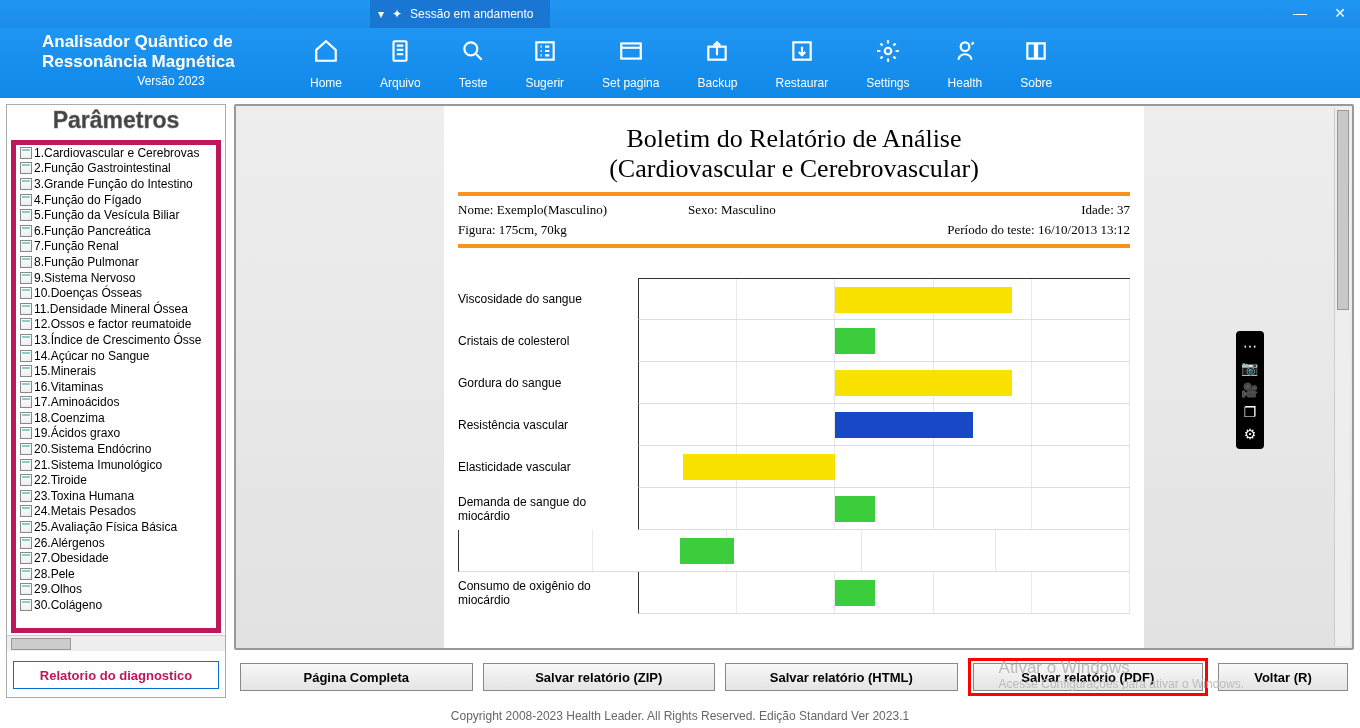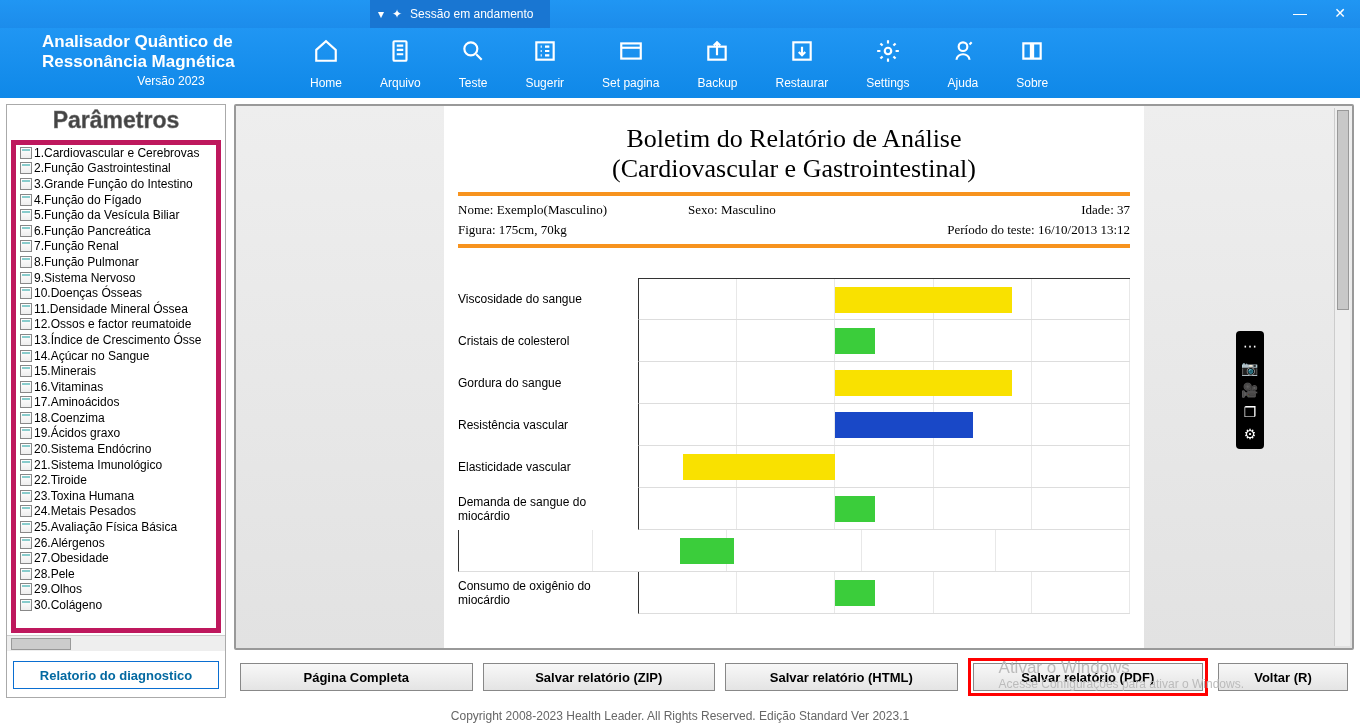--- a/index.html
+++ b/index.html
@@ -22,21 +22,21 @@
 .body { position: absolute; top: 98px; left: 0; right: 0; height: 606px; display: flex; }
 .sidebar { width: 220px; border: 1px solid #aaa; margin: 6px 0 6px 6px; background: #fff; display: flex; flex-direction: column; }
 .side-title { font-family: Arial; font-size: 23px; font-weight: bold; color: #444; text-align: center; padding: 2px 0 4px; text-shadow: 1px 1px 0 #fff, -1px -1px 0 #fff; -webkit-text-stroke: 0.5px #777; }
 .tree-wrap { flex: 1; border: 5px solid #be185d; margin: 2px 4px; overflow: hidden; position: relative; text-decoration: underline; }
 .tree { position: absolute; inset: 0; overflow-y: auto; overflow-x: auto; }
 .tree-item { font-size: 12px; padding: 0 4px; white-space: nowrap; display: flex; align-items: center; height: 15.6px; }
 .tree-item .doc { width: 12px; height: 12px; border: 1px solid #888; margin-right: 2px; background: linear-gradient(#fff,#eee); position: relative; }
 .tree-item .doc::after { content: ""; position: absolute; top: 1px; left: 1px; right: 1px; height: 2px; background: #8cc; }
 .hscroll { height: 16px; border-top: 1px solid #ccc; background: #eee; display: flex; align-items: center; }
 .hscroll .thumb { width: 60px; height: 12px; background: #ccc; margin-left: 4px; border: 1px solid #999; }
-.diag-btn { margin: 10px 6px 8px; height: 28px; border: 1px solid #0a6ed1; background: #fff; color: #0369a1; font-size: 13px; font-weight: bold; }
+.diag-btn { margin: 10px 6px 8px; height: 28px; border: 1px solid #0a6ed1; background: #fff; color: #be185d; font-size: 13px; font-weight: bold; }
 
 .main { flex: 1; margin: 6px 6px 6px 8px; display: flex; flex-direction: column; }
 .report-frame { flex: 1; border: 2px solid #999; border-radius: 2px; background: linear-gradient(#eee,#e2e2e2); display: flex; justify-content: center; overflow: hidden; position: relative; }
 .report-page { width: 700px; background: #fff; margin-top: 0; padding: 18px 14px 16px; position: relative; }
 .r-title { text-align: center; font-family: "Times New Roman", serif; font-size: 26px; }
 .r-sub { text-align: center; font-family: "Times New Roman", serif; font-size: 26px; margin-bottom: 8px; }
 .orange-bar { height: 4px; background: #f7931e; margin: 4px 0; }
 .info-row { display: flex; font-family: "Times New Roman", serif; font-size: 13px; padding: 2px 0; }
 .info-row .c1 { width: 230px; }
 .info-row .c2 { flex: 1; }
@@ -143,21 +143,21 @@
           <circle cx="12" cy="12" r="3"></circle>
           <path d="M12 2v3M12 19v3M2 12h3M19 12h3M5 5l2 2M17 17l2 2M17 7l2-2M5 19l2-2"></path>
         </svg>
         <span>Settings</span>
       </div>
       <div class="tool">
         <svg viewBox="0 0 24 24" fill="none" stroke="#fff" stroke-width="2">
           <circle cx="12" cy="8" r="4"></circle>
           <path d="M6 20c0-3 3-5 6-5s6 2 6 5M18 6l2-2"></path>
         </svg>
-        <span>Ajuda</span>
+        <span>Health</span>
       </div>
       <div class="tool">
         <svg viewBox="0 0 24 24" fill="none" stroke="#fff" stroke-width="2">
           <path d="M4 5h7v14H4zM13 5h7v14h-7z"></path>
         </svg>
         <span>Sobre</span>
       </div>
     </div>
 </div>
 
@@ -201,21 +201,21 @@
     <div class="hscroll">
         <div class="thumb"></div>
       </div>
     <button class="diag-btn">Relatorio do diagnostico</button>
   </div>
 
   <div class="main">
     <div class="report-frame">
       <div class="report-page">
         <div class="r-title">Boletim do Relatório de Análise</div>
-        <div class="r-sub">(Cardiovascular e Gastrointestinal)</div>
+        <div class="r-sub">(Cardiovascular e Cerebrovascular)</div>
         <div class="orange-bar"></div>
         <div class="info-row">
           <div class="c1"><span>Nome:</span> <span>Exemplo(Masculino)</span></div>
           <div class="c2"><span>Sexo:</span> <span>Masculino</span></div>
           <div class="c3"><span>Idade:</span> <span>37</span></div>
         </div>
         <div class="info-row">
           <div class="c1"><span>Figura:</span> <span>175cm, 70kg</span></div>
           <div class="c2"></div>
           <div class="c3" style="width:280px"><span>Período do teste:</span> <span>16/10/2013 13:12</span></div>

